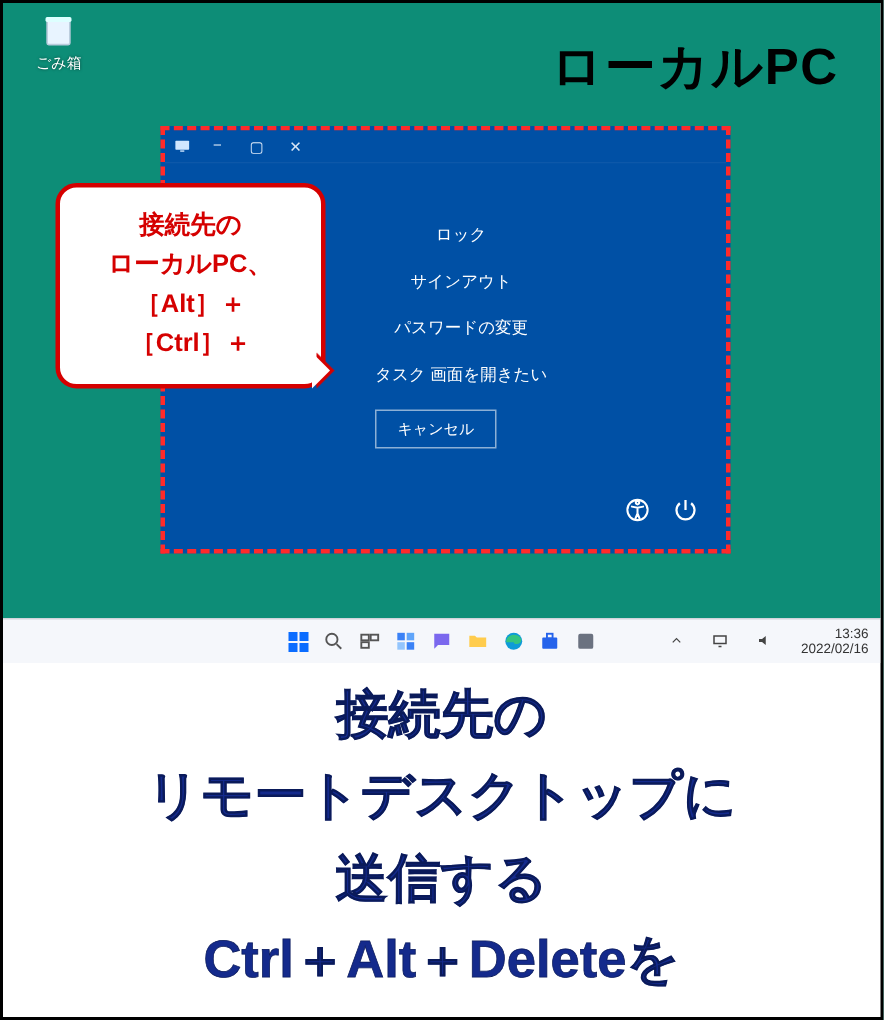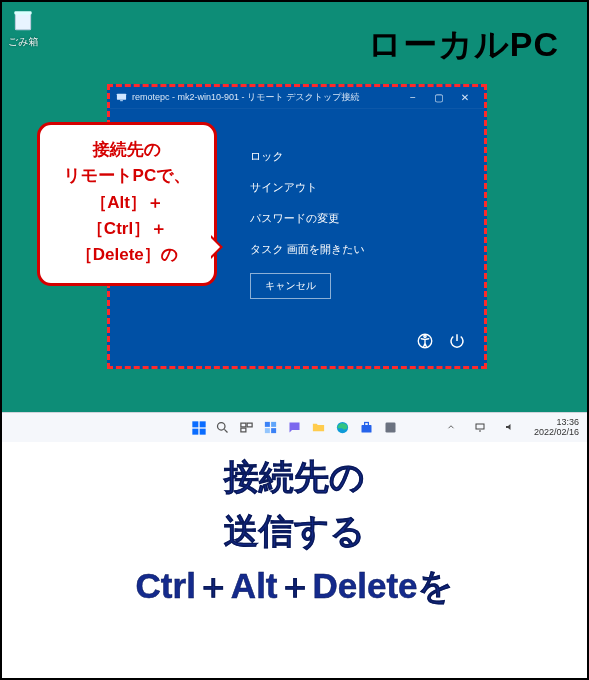--- a/index.html
+++ b/index.html
@@ -13,21 +13,21 @@
     overflow: hidden;
   }
   .desktop {
     position: relative;
     width: 100%;
     height: 410px;
     background: #0d8d77;
   }
   .recycle {
     position: absolute;
-    top: 5px; left: 6px;
+    top: 5px; left: 22px;
     text-align: center;
     color: #fff;
     font-size: 10px;
     text-shadow: 0 0 2px rgba(0,0,0,.6);
   }
   .recycle svg { display: block; margin: 0 auto 2px; }
   .local-label {
     position: absolute;
     top: 20px; right: 28px;
     color: #000000;
@@ -59,20 +59,21 @@
     position: relative;
     height: calc(100% - 22px);
     background: #0050a5;
   }
   .sec-menu {
     position: absolute;
     left: 140px; top: 40px;
     display: flex;
     flex-direction: column;
     gap: 16px;
+    text-align: center;
   }
   .sec-item { color: #fff; font-size: 11px; }
   .cancel-btn {
     position: absolute;
     left: 140px; top: 164px;
     padding: 5px 14px;
     font-size: 10px;
     color: #fff;
     border: 1px solid rgba(255,255,255,.55);
     font-family: Liberation Serif, serif;
@@ -160,21 +161,20 @@
   </div>
 
   <div class="local-label">ローカルPC</div>
 
   <div class="rdp-frame">
     <div class="rdp-titlebar">
       <svg class="rdp-title-icon" width="11" height="11" viewBox="0 0 24 24">
         <rect x="2" y="4" width="20" height="13" rx="1" fill="#cfe6ff"></rect>
         <rect x="9" y="18" width="6" height="2" fill="#cfe6ff"></rect>
       </svg>
-      <span class="rdp-title">remotepc - mk2-win10-901 - リモート デスクトップ接続</span>
       <span class="wc-btn">−</span>
       <span class="wc-btn">▢</span>
       <span class="wc-btn">✕</span>
     </div>
     <div class="rdp-body">
       <div class="sec-menu">
         <div class="sec-item">ロック</div>
         <div class="sec-item">サインアウト</div>
         <div class="sec-item">パスワードの変更</div>
         <div class="sec-item">タスク 画面を開きたい</div>
@@ -192,24 +192,23 @@
               <path d="M12 3v9"></path>
               <path d="M7 6a8 8 0 1010 0"></path>
             </svg>
         </span>
       </div>
     </div>
   </div>
 
   <div class="callout">
     <div class="callout-line">接続先の</div>
-    <div class="callout-line">リモートPCで、</div>
+    <div class="callout-line">ローカルPC、</div>
     <div class="callout-line">［Alt］＋</div>
     <div class="callout-line">［Ctrl］＋</div>
-    <div class="callout-line">［Delete］の</div>
   </div>
 </div>
 
 <div class="taskbar">
   <div class="tb-center">
     <span class="tb-icon">
       <svg width="16" height="16" viewBox="0 0 24 24">
           <rect x="2" y="2" width="9" height="9" fill="#0a6cff"></rect>
           <rect x="13" y="2" width="9" height="9" fill="#0a6cff"></rect>
           <rect x="2" y="13" width="9" height="9" fill="#0a6cff"></rect>
@@ -284,15 +283,16 @@
     </span>
     <div class="tb-clock">
       <div>13:36</div>
       <div>2022/02/16</div>
     </div>
   </div>
 </div>
 
 <div class="headline">
   <div class="headline-line">接続先の</div>
+  <div class="headline-line">リモートデスクトップに</div>
   <div class="headline-line">送信する</div>
   <div class="headline-line">Ctrl＋Alt＋Deleteを</div>
 </div>
 
 </body></html>

